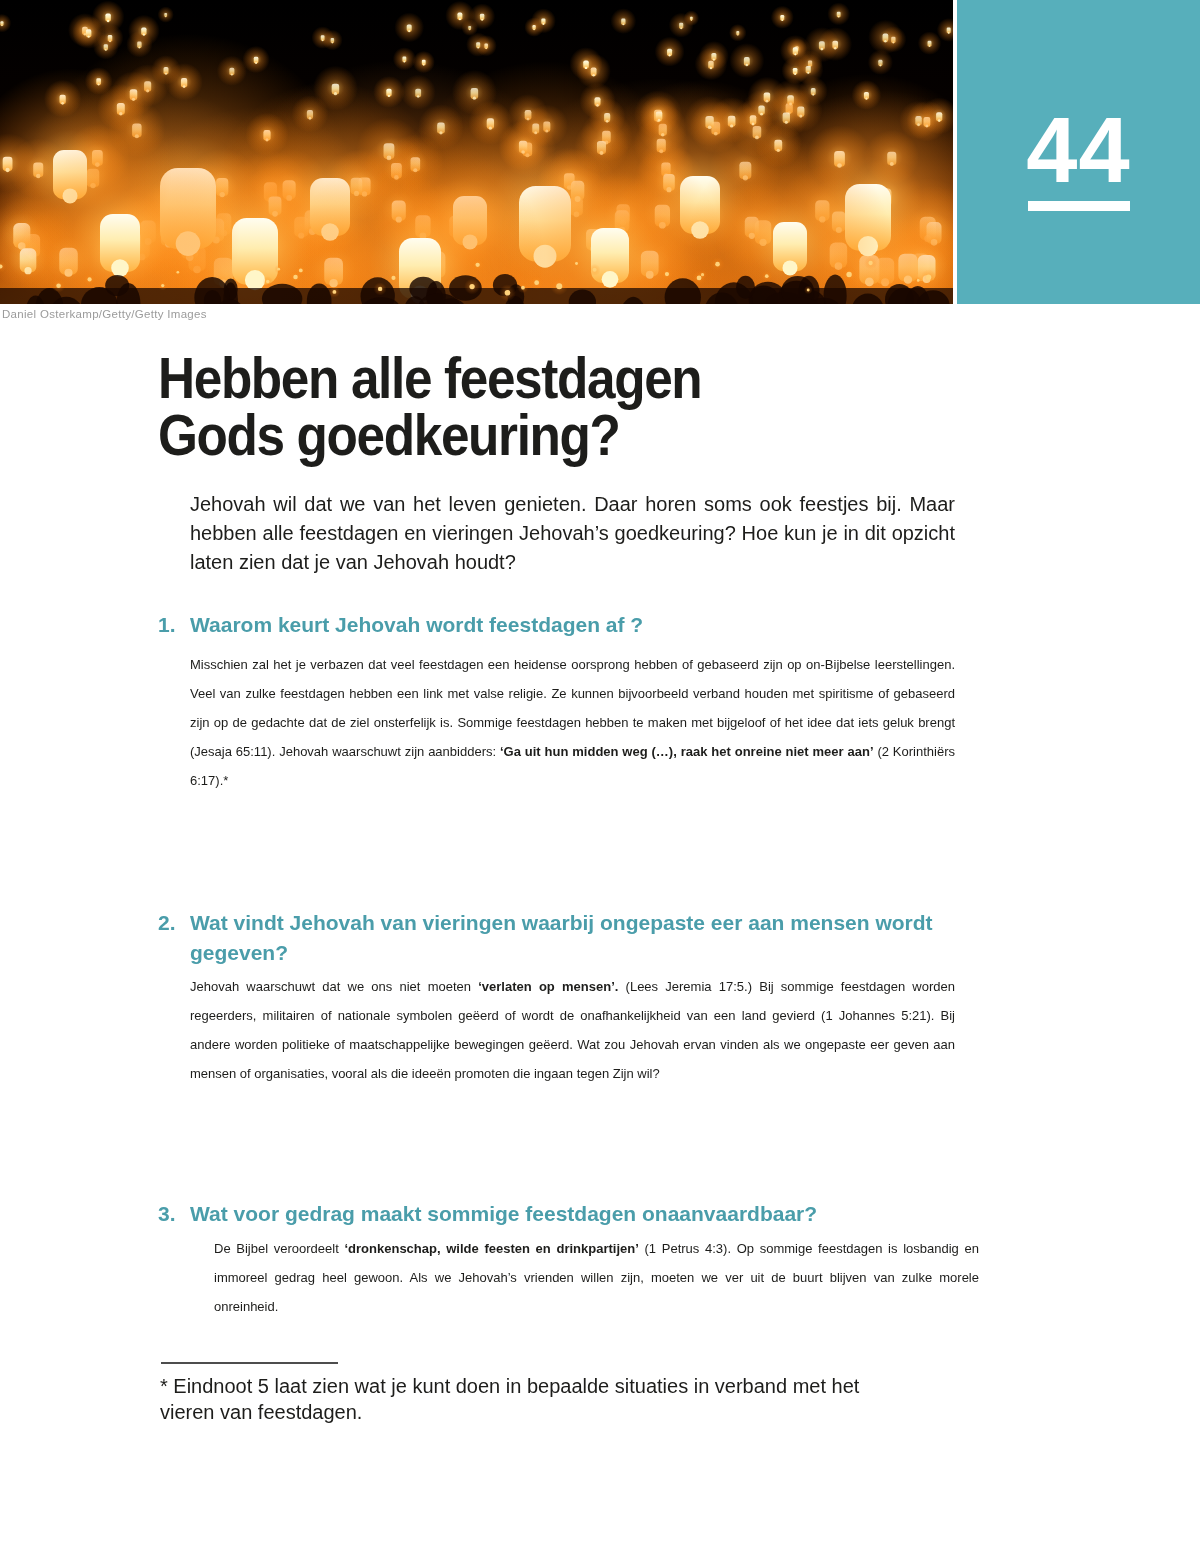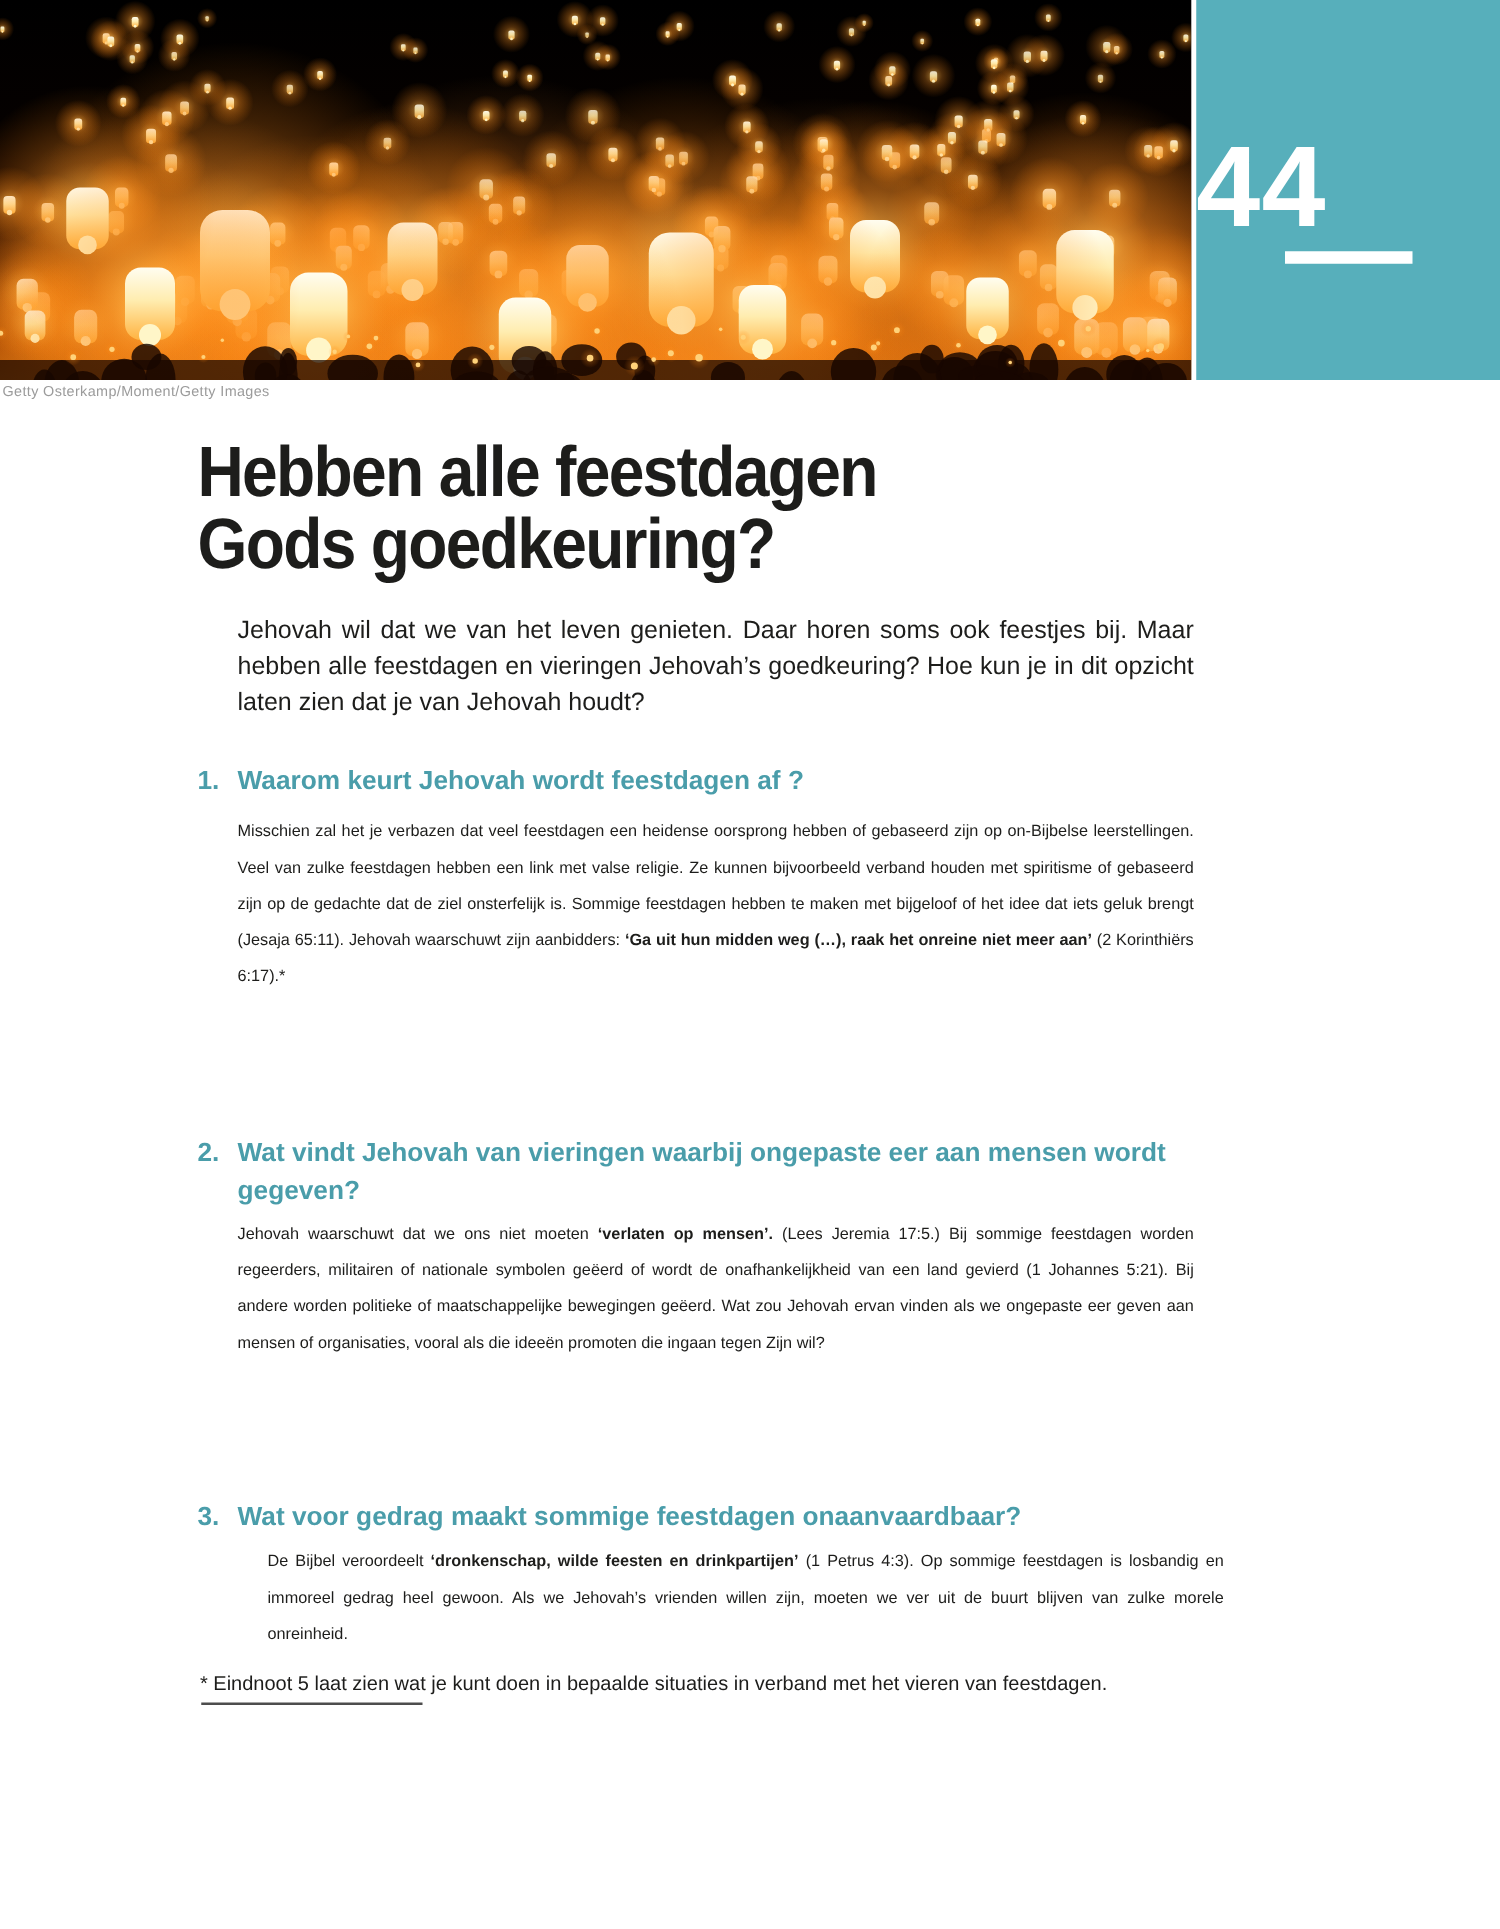--- a/index.html
+++ b/index.html
@@ -8,21 +8,21 @@
     font-family:"Liberation Sans", sans-serif;color:var(--text,#1d1d1b);
     overflow:hidden;
   }
   .page{position:absolute;inset:0;}
   
   .photo{position:absolute;left:0;top:0;width:953px;height:304px;overflow:hidden;background:#000;}
   .photo svg{display:block;}
   
   .lesson-box{position:absolute;left:957px;top:0;width:243px;height:304px;background:var(--accent,#57afbb);}
   .lesson-number{
-    position:absolute;top:104px;left:0;width:100%;
+    position:absolute;top:104px;left:0;width:100%;text-align:center;
     font-size:92px;line-height:92px;font-weight:bold;color:#ffffff;letter-spacing:1px;
   }
   .lesson-underline{position:absolute;top:201px;left:50%;transform:translateX(-50%);width:102px;height:10px;background:#ffffff;}
   
   .credit{position:absolute;left:2px;top:307px;font-size:11.5px;line-height:14px;color:var(--credit,#9b9b9b);letter-spacing:0.3px;}
   
   .title{
     position:absolute;left:158px;top:350px;margin:0;
     font-size:57px;line-height:57px;font-weight:bold;color:var(--text,#1d1d1b);
     letter-spacing:-1.5px;transform:scaleX(.9);transform-origin:0 0;white-space:nowrap;
@@ -41,22 +41,22 @@
   .body-p{
     position:absolute;left:190px;width:765px;margin:0;
     font-size:13px;line-height:29px;text-align:justify;hyphens:auto;
   }
   .body-p b{font-weight:bold;}
   #sec1-h{top:610px;}   #sec1-p{top:650px;}
   #sec2-h{top:908px;}   #sec2-p{top:972px;}
   #sec3-h{top:1199px;}  #sec3-p{top:1234px;margin-left:24px;}
   .footnote-rule{position:absolute;left:161px;top:1362px;width:177px;height:2px;background:#4d4d4d;}
   .footnote{
-    position:absolute;left:160px;top:1335px;width:745px;margin:0;
-    font-size:16px;line-height:26px;color:var(--text,#1d1d1b);
+    position:absolute;left:160px;top:1373px;width:745px;margin:0;
+    font-size:20px;line-height:26px;color:var(--text,#1d1d1b);
   }
 </style>
 </head>
 <body style="--accent: #57afbb; --heading: #4a9daa; --text: #1d1d1b; --credit: #9b9b9b;">
 
 <div class="page">
 
   <div class="photo">
     <svg id="lantern-scene" width="953" height="304" viewBox="0 0 953 304" xmlns="http://www.w3.org/2000/svg">
         <defs>
@@ -715,21 +715,21 @@
         <circle cx="918.2169292455073" cy="280.4683711277321" r="4.05806587440893" fill="url(#lg)" opacity="0.5"></circle>
         <circle cx="918.2169292455073" cy="280.4683711277321" r="1.3526886248029768" fill="#ffd27a"></circle>
       </svg>
   </div>
 
   <div class="lesson-box">
     <div class="lesson-number">44</div>
     <div class="lesson-underline"></div>
   </div>
 
-  <div class="credit">Getty Osterkamp/Moment/Getty Images</div>
+  <div class="credit">Daniel Osterkamp/Getty/Getty Images</div>
 
   <h1 class="title">
     <span>Hebben alle feestdagen</span><br>
     <span>Gods goedkeuring?</span>
   </h1>
 
   <p class="intro">Jehovah wil dat we van het leven genieten. Daar horen soms ook feestjes bij. Maar hebben alle feestdagen en vieringen Jehovah’s goedkeuring? Hoe kun je in dit opzicht laten zien dat je van Jehovah houdt?</p>
 
   <h2 class="sec-h" id="sec1-h">
     <span class="h-num">1.</span>

